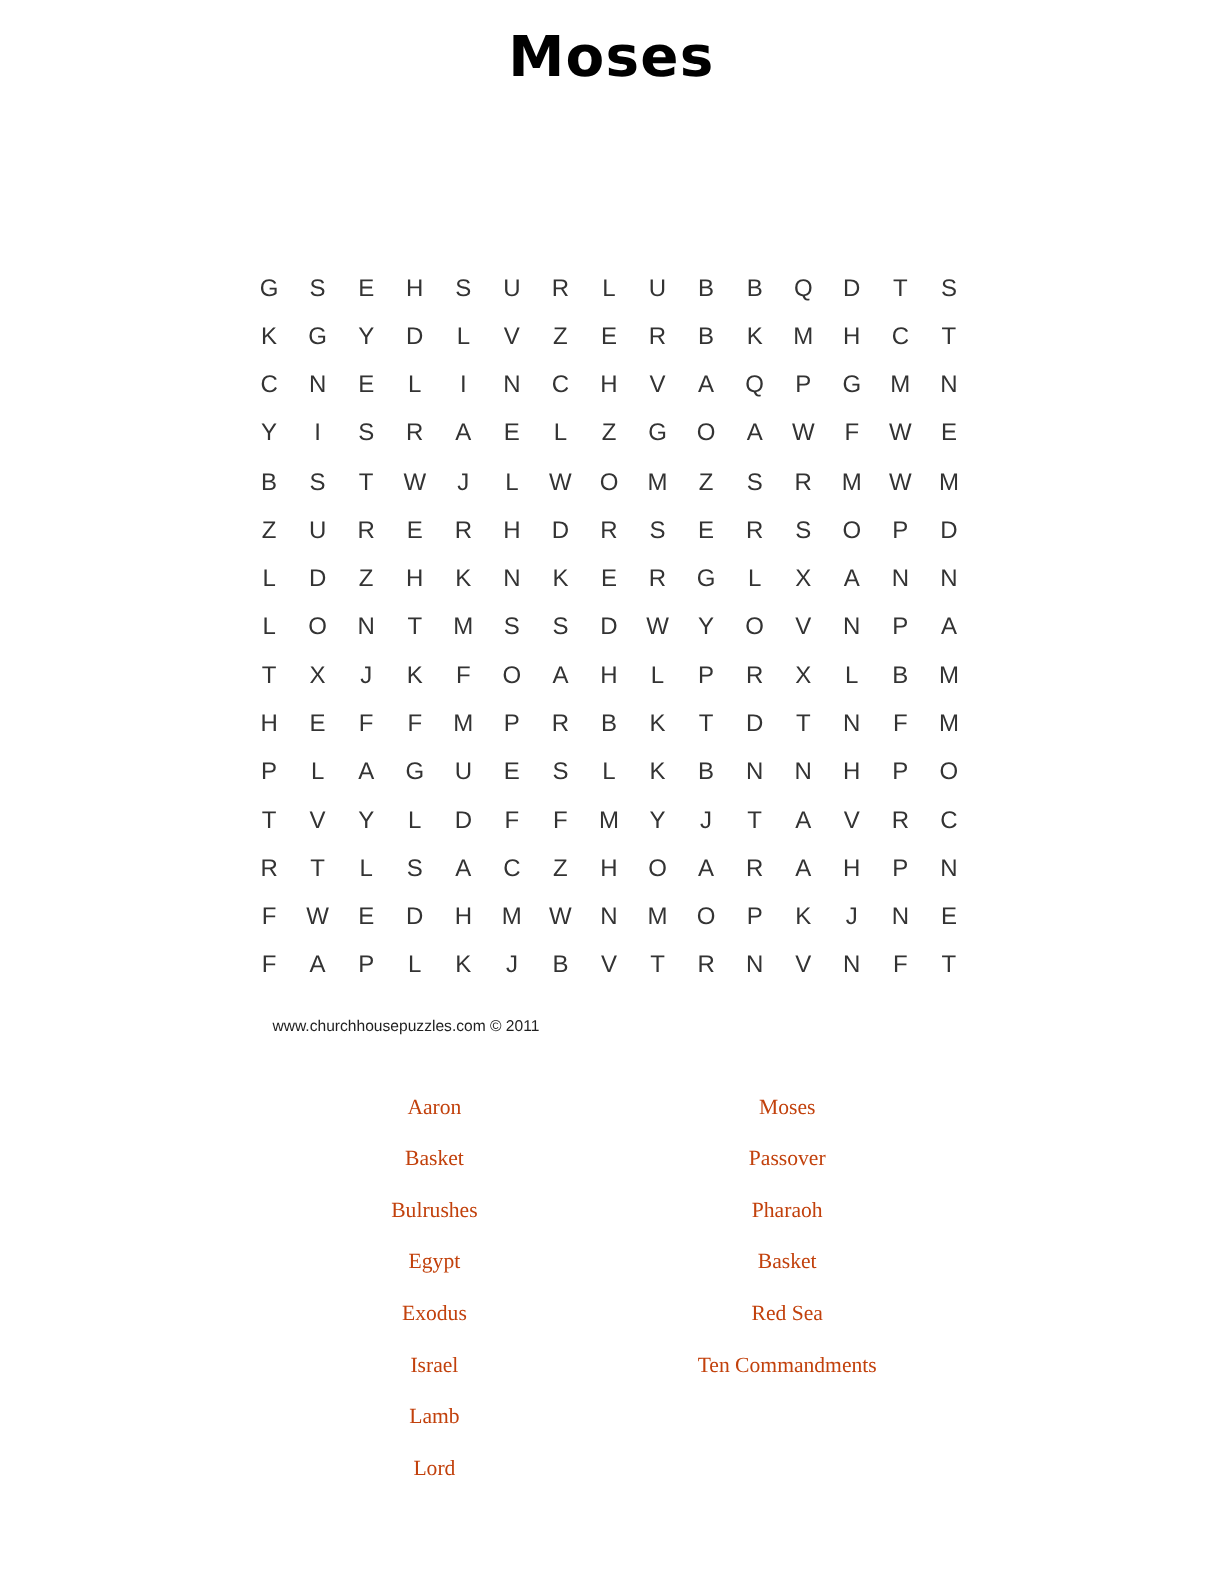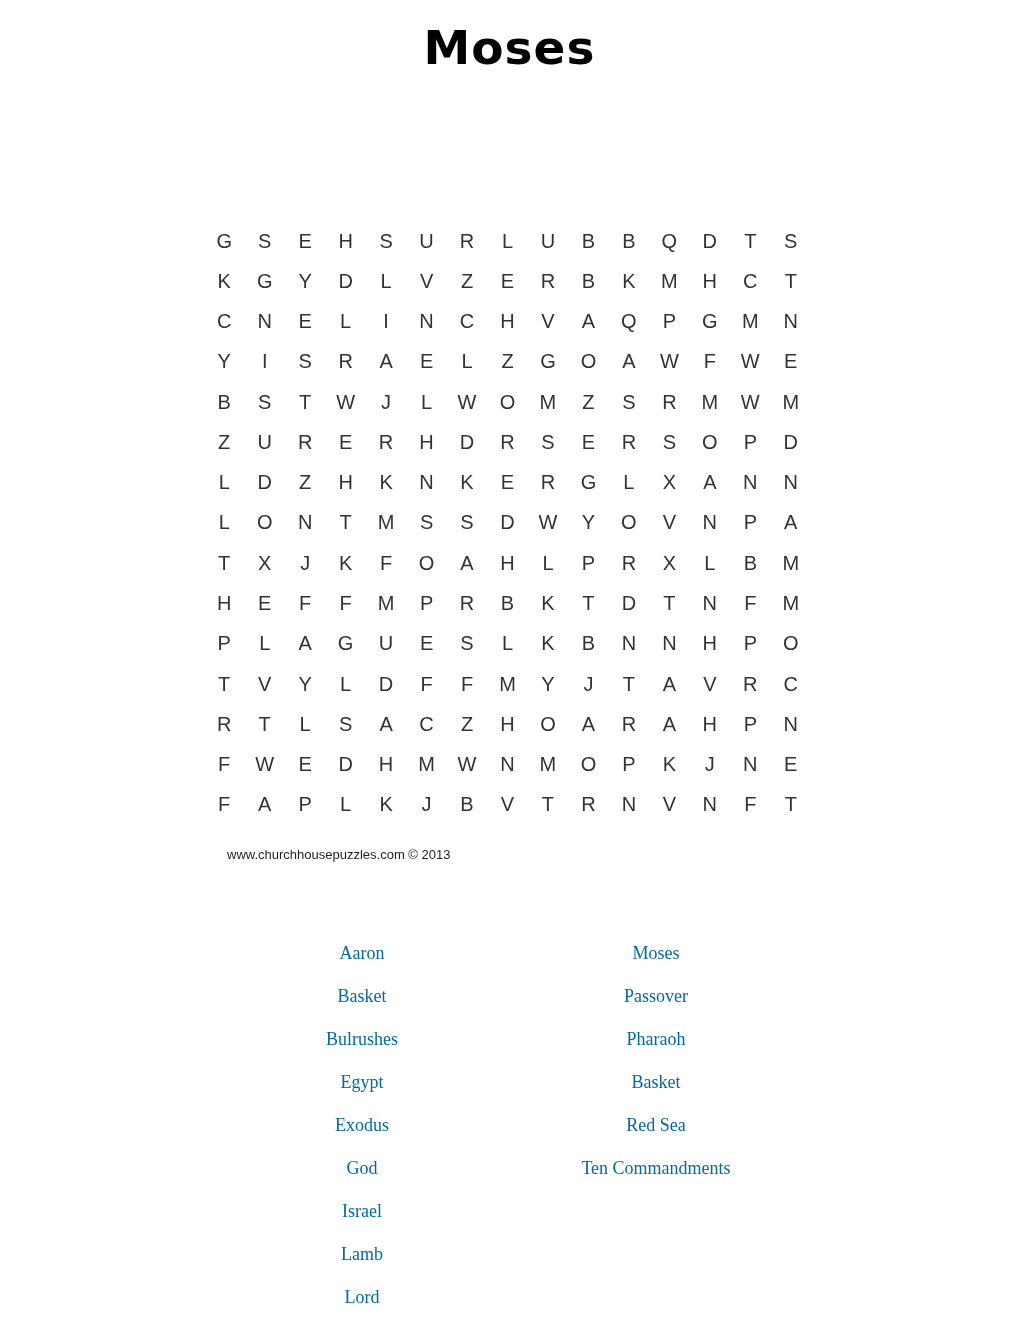--- a/index.html
+++ b/index.html
@@ -52,26 +52,26 @@
     position: absolute;
     left: 227px;
     top: 847px;
     font-family: "Liberation Sans", sans-serif;
     font-size: 13px;
     color: #1f1f1f;
     white-space: nowrap;
   }
   .words {
     position: absolute;
-    top: 932px;
+    top: 901px;
     width: 300px;
     text-align: center;
     font-family: "Liberation Serif", serif;
     font-size: 18px;
-    color: #0369a1;
+    color: #c2410c;
   }
   .words-left  { left: 212px; }
   .words-right { left: 506px; }
   .word {
     height: 43px;
     line-height: 43px;
     white-space: nowrap;
   }
 </style>
 </head>
@@ -302,29 +302,28 @@
       <div class="cell">V</div>
       <div class="cell">T</div>
       <div class="cell">R</div>
       <div class="cell">N</div>
       <div class="cell">V</div>
       <div class="cell">N</div>
       <div class="cell">F</div>
       <div class="cell">T</div>
     </div>
 
-  <div class="copyright">www.churchhousepuzzles.com © 2013</div>
+  <div class="copyright">www.churchhousepuzzles.com © 2011</div>
 
   <div class="words words-left" id="words-left">
       <div class="word">Aaron</div>
       <div class="word">Basket</div>
       <div class="word">Bulrushes</div>
       <div class="word">Egypt</div>
       <div class="word">Exodus</div>
-      <div class="word">God</div>
       <div class="word">Israel</div>
       <div class="word">Lamb</div>
       <div class="word">Lord</div>
     </div>
 
   <div class="words words-right" id="words-right">
       <div class="word">Moses</div>
       <div class="word">Passover</div>
       <div class="word">Pharaoh</div>
       <div class="word">Basket</div>

